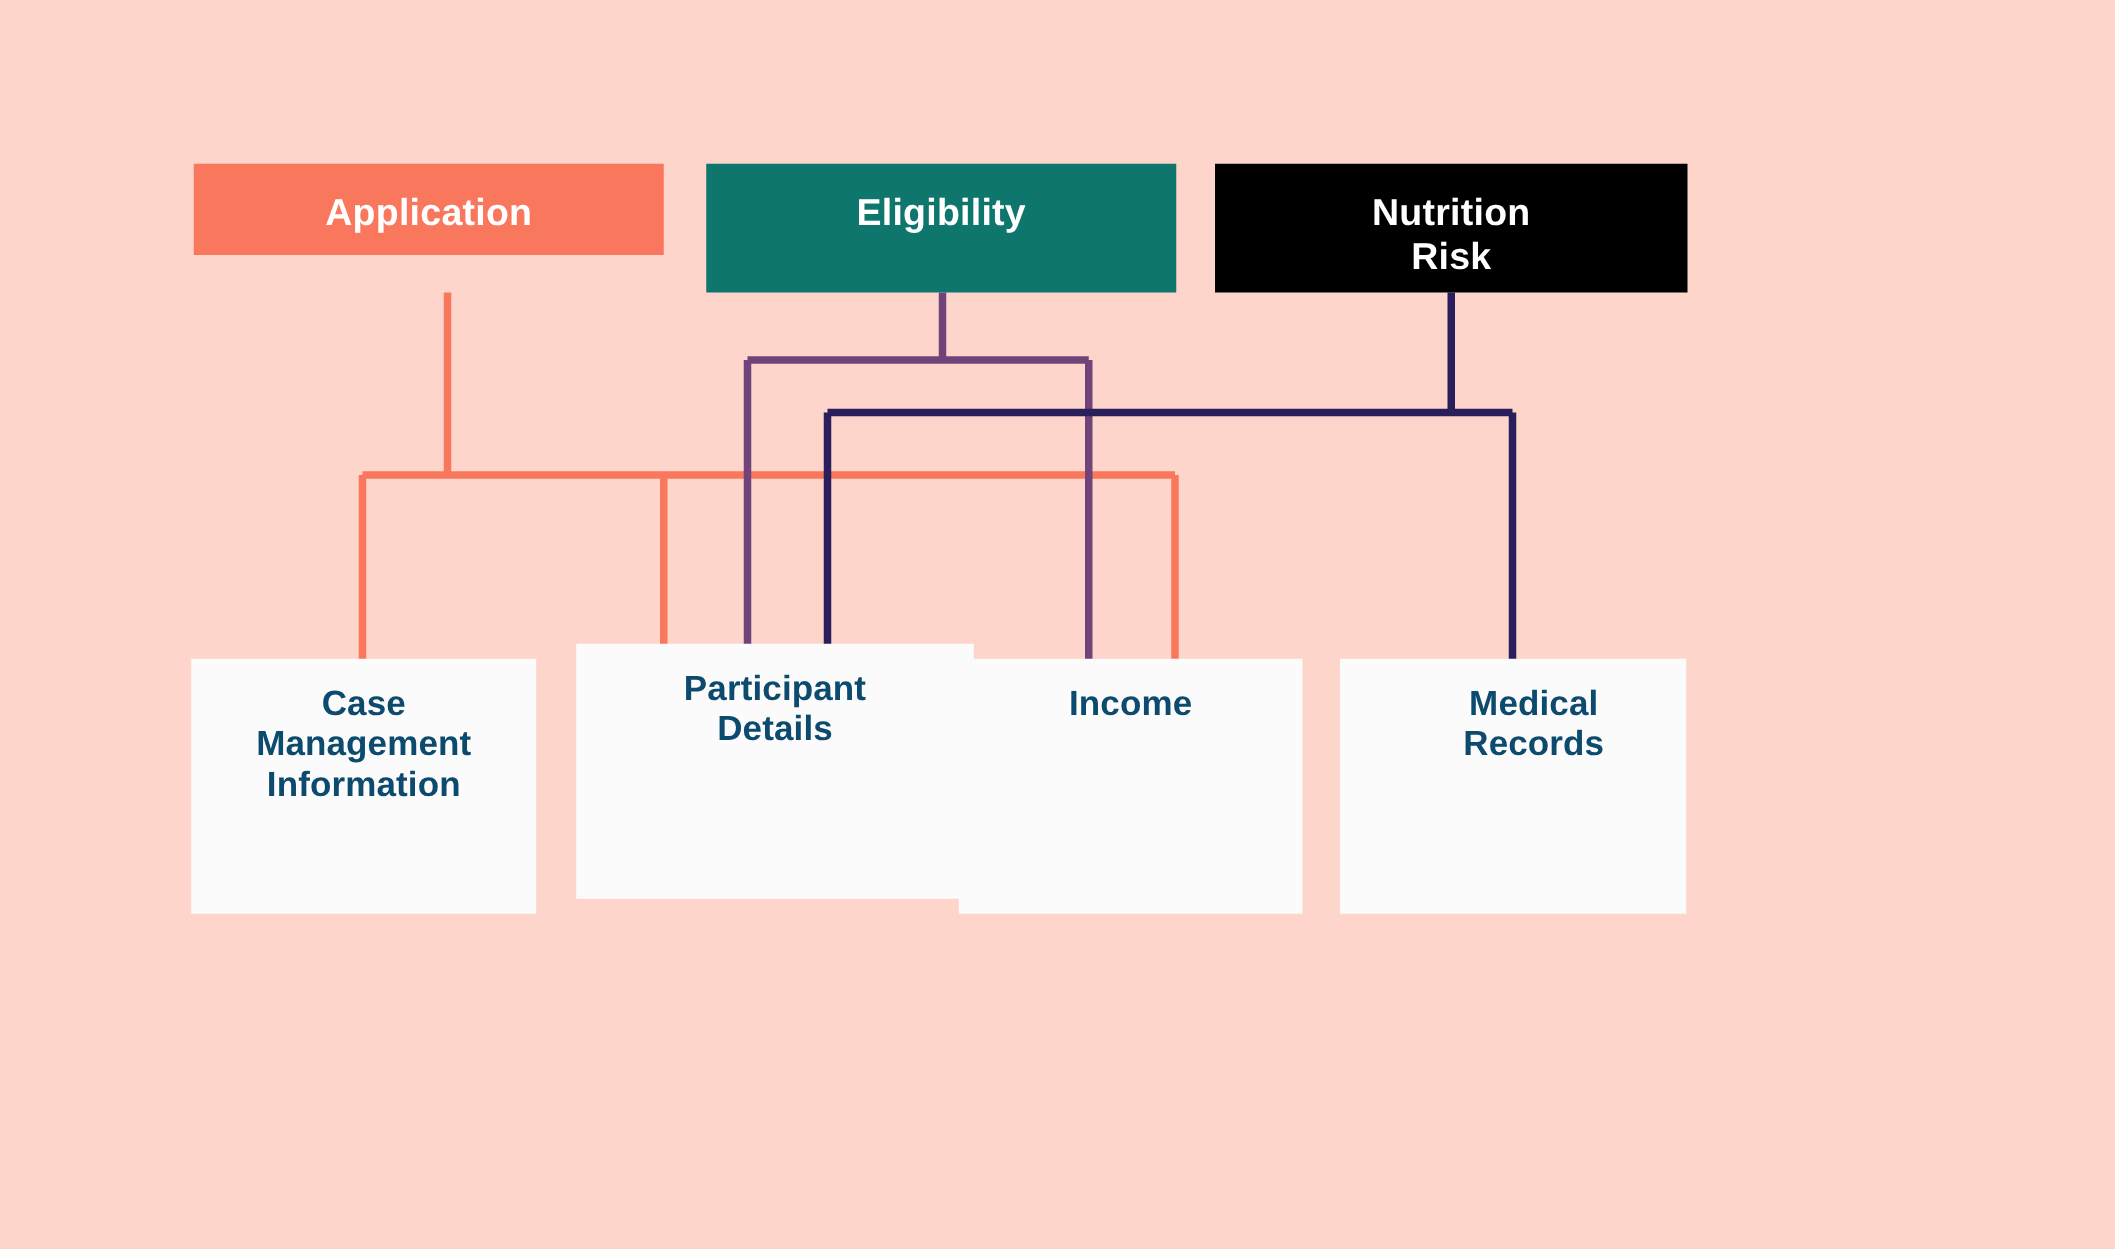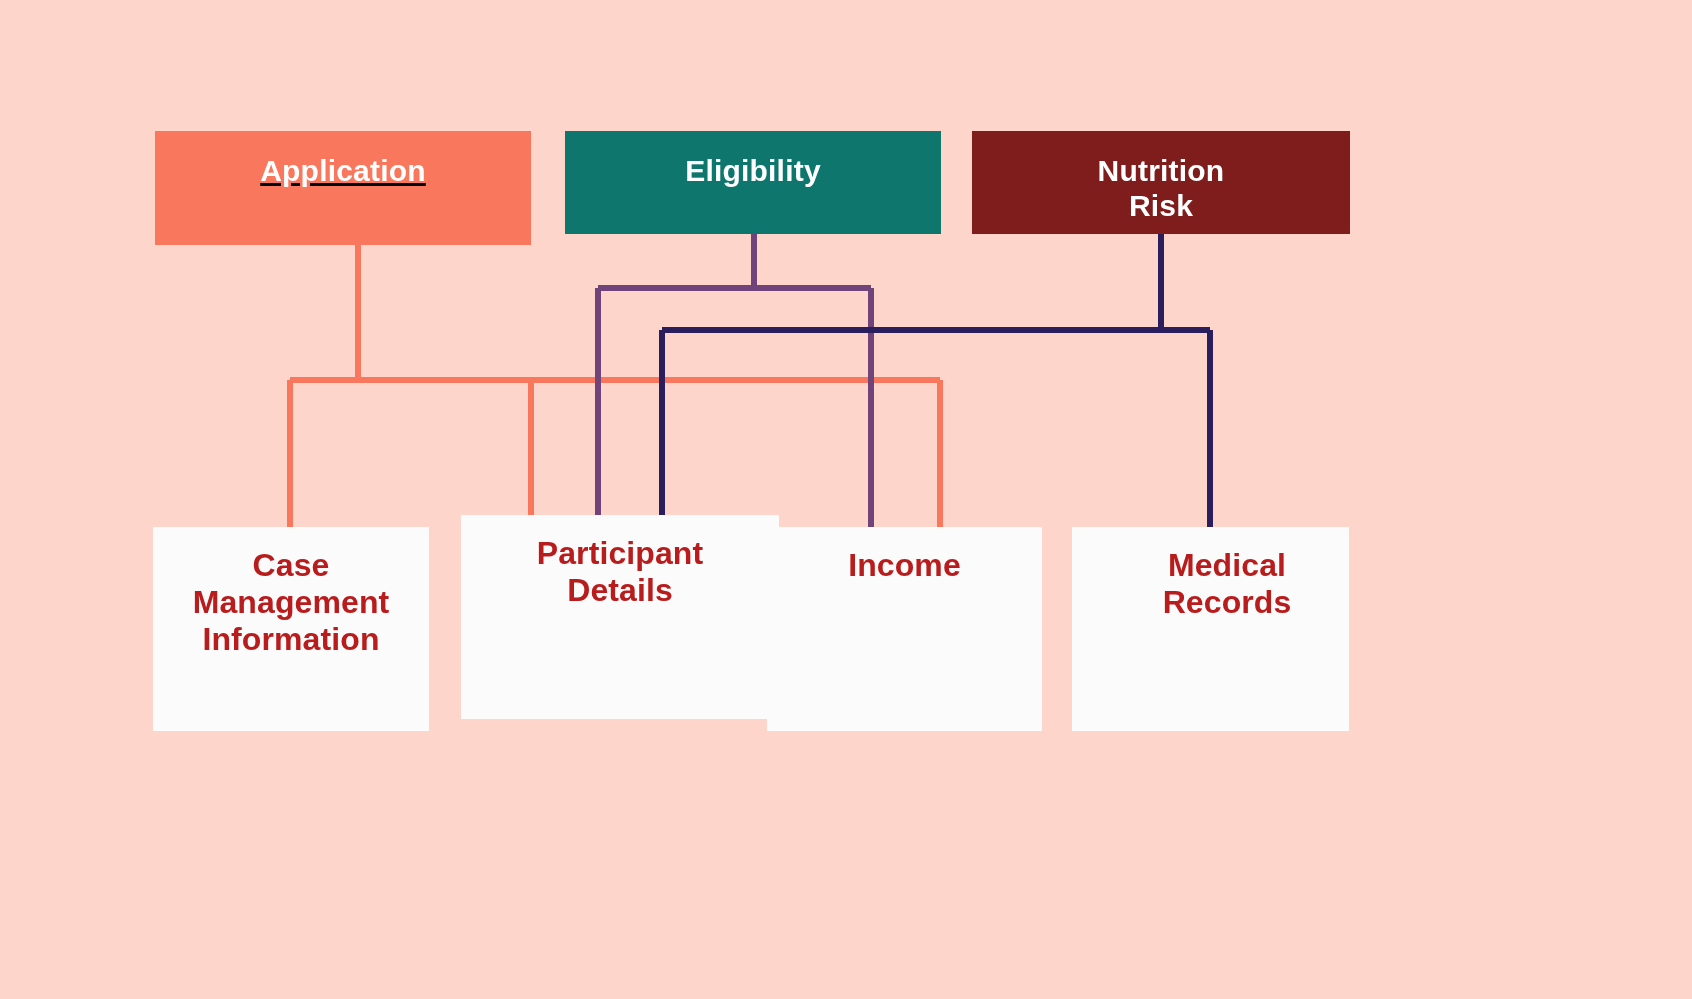--- a/index.html
+++ b/index.html
@@ -42,22 +42,22 @@
     font-weight: bold;
     line-height: 1.18;
     text-align: center;
     letter-spacing: 0.2px;
   }
   .node-bottom {
     background: #fbfbfb;
     padding-top: 20px;
   }
   .node-bottom .node-label {
-    color: #b91c1c;
-    font-size: 32px;
+    color: #0c4a6e;
+    font-size: 28px;
     font-weight: bold;
     line-height: 1.16;
     text-align: center;
     letter-spacing: 0.1px;
   }
 </style>
 </head>
 <body>
 
 <div id="canvas">
@@ -80,29 +80,29 @@
     </g>
 
     <g>
       <path d="M 1161 234 L 1161 330" fill="none" stroke="#2a1f5c" stroke-width="6"></path>
       <path d="M 662 330 L 1210 330" fill="none" stroke="#2a1f5c" stroke-width="6"></path>
       <path d="M 662 330 L 662 528" fill="none" stroke="#2a1f5c" stroke-width="6"></path>
       <path d="M 1210 330 L 1210 528" fill="none" stroke="#2a1f5c" stroke-width="6"></path>
     </g>
   </svg>
 
-  <div class="node node-top" style="left:155px; top:131px; width:376px; height:114px; background:#f9775d;text-decoration:underline;">
+  <div class="node node-top" style="left:155px; top:131px; width:376px; height:73px; background:#f9775d;">
     <span class="node-label">Application</span>
   </div>
 
   <div class="node node-top" style="left:565px; top:131px; width:376px; height:103px; background:#0f766e;">
     <span class="node-label">Eligibility</span>
   </div>
 
-  <div class="node node-top" style="left:972px; top:131px; width:378px; height:103px; background:#7f1d1d;">
+  <div class="node node-top" style="left:972px; top:131px; width:378px; height:103px; background:#000000;">
     <span class="node-label">Nutrition<br>Risk</span>
   </div>
 
   <div class="node node-bottom" style="left:153px; top:527px; width:276px; height:204px;">
     <span class="node-label">Case<br>Management<br>Information</span>
   </div>
 
   <div class="node node-bottom" style="left:461px; top:515px; width:318px; height:204px;">
     <span class="node-label">Participant<br>Details</span>
   </div>

